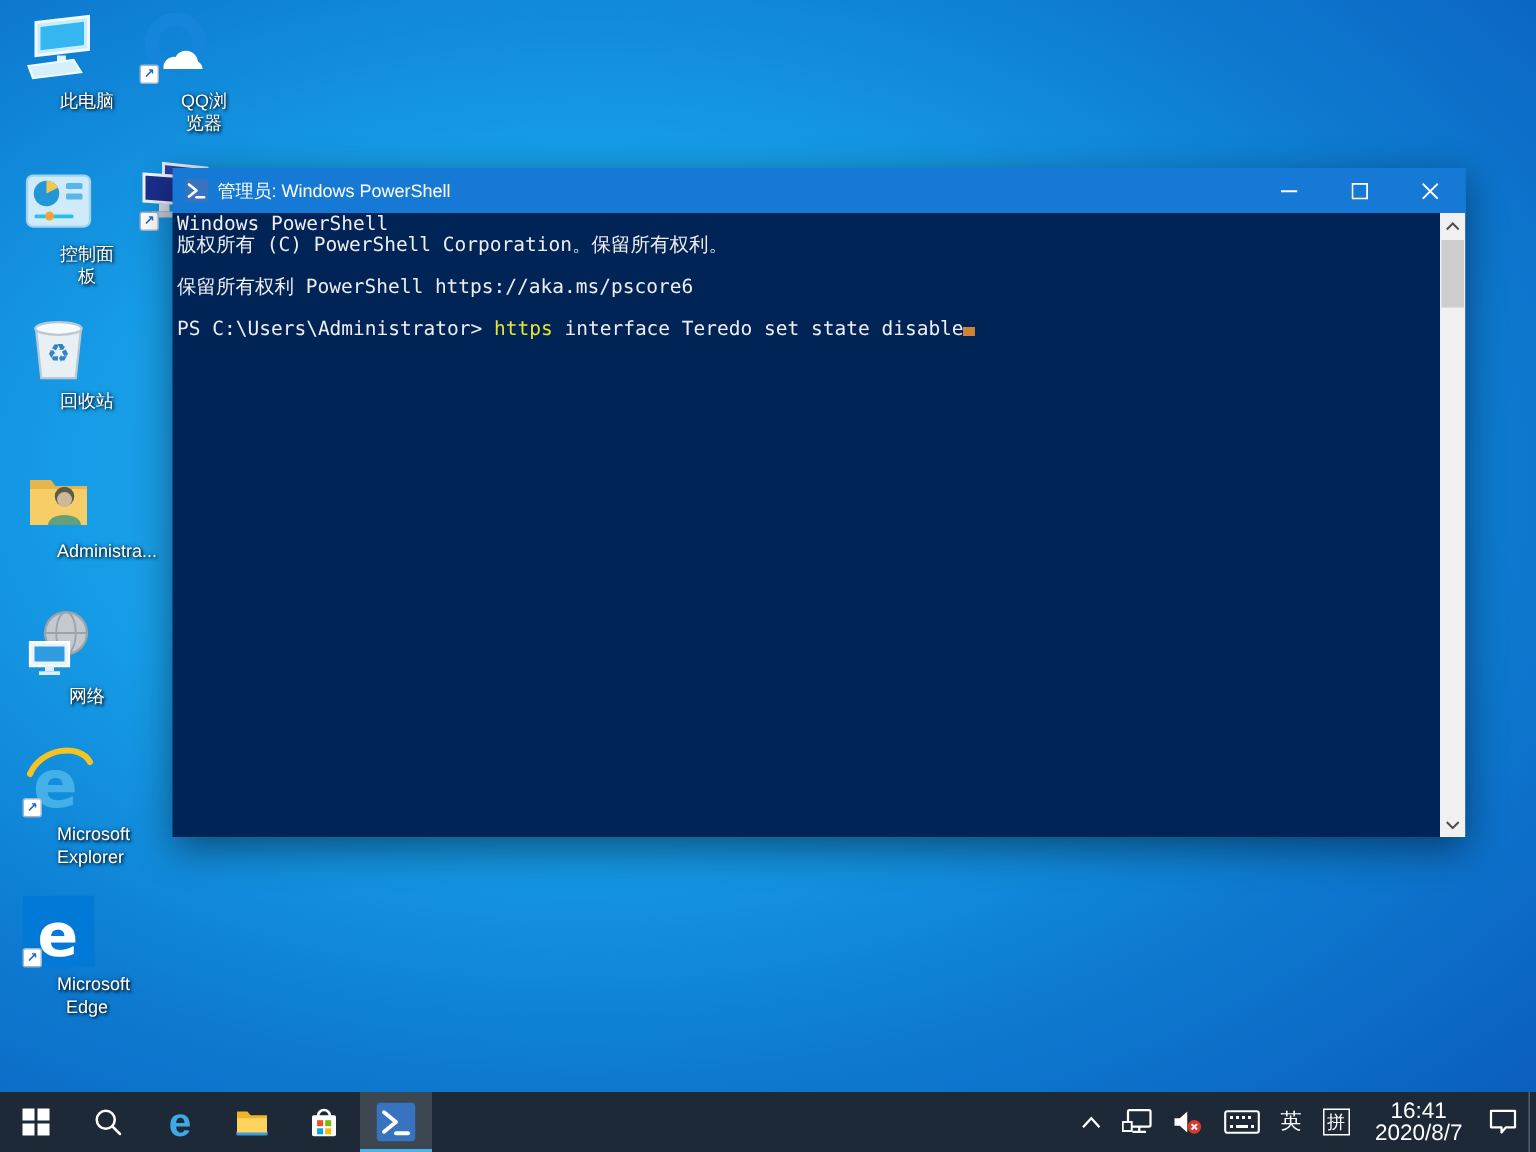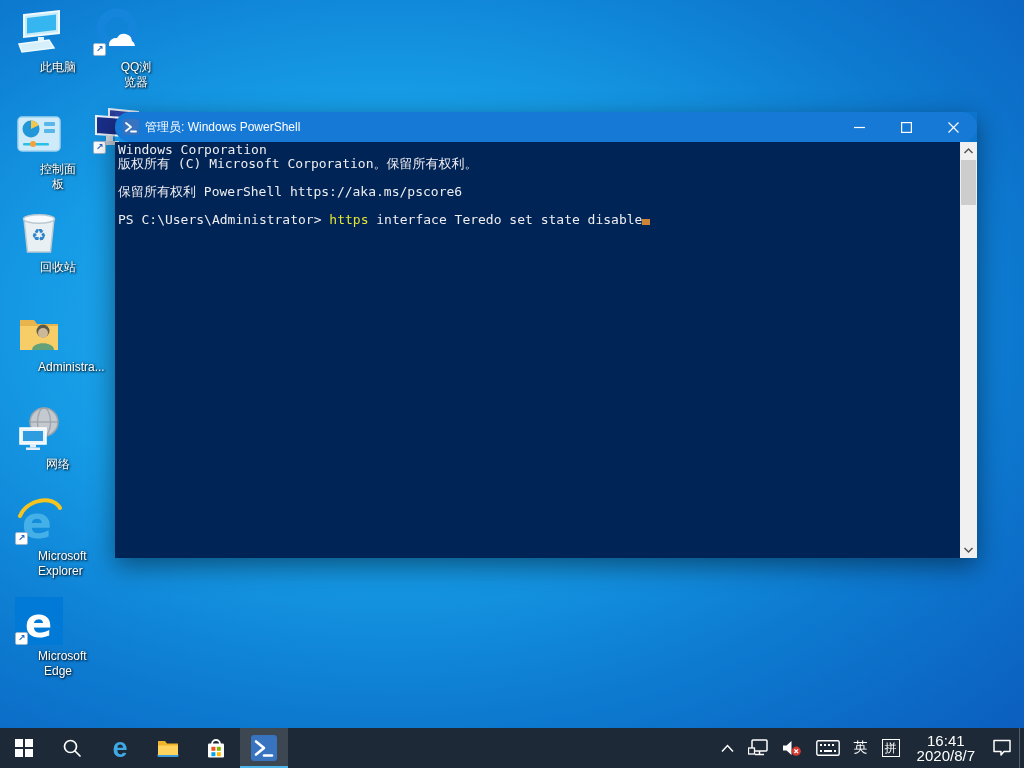--- a/index.html
+++ b/index.html
@@ -28,21 +28,21 @@
     color: #2567c6; font-size: 9px; font-weight: bold; line-height: 11px; text-align: center;
   }
 
   
   .ps-window {
     position: absolute; left: 115px; top: 112px; width: 862px; height: 446px;
     box-shadow: 0 8px 24px rgba(0,0,0,.45);
   }
   .titlebar {
     height: 30px; background: #1779d6; display: flex; align-items: center;
-    color: #fff; font-size: 12px; border-radius: 15px;
+    color: #fff; font-size: 12px;
   }
   .titlebar .app-icon { margin: 0 6px 0 8px; width: 16px; height: 16px; }
   .title-text { flex: 1; white-space: nowrap; }
   .win-controls { display: flex; height: 100%; }
   .win-btn { width: 47px; height: 100%; display: flex; align-items: center; justify-content: center; }
 
   .console {
     position: relative; height: 416px; background: #012456;
     font-family: "DejaVu Sans Mono", "Liberation Mono", monospace;
     font-size: 13px; color: #eeedf0; overflow: hidden;
@@ -232,22 +232,22 @@
         <div class="win-btn">
           <svg width="11" height="11" viewBox="0 0 11 11">
               <path d="M0.5 0.5 L10.5 10.5 M10.5 0.5 L0.5 10.5" stroke="#fff" stroke-width="1.2"></path>
             </svg>
         </div>
       </div>
     </div>
 
     <div class="console">
       <div class="console-text">
-        <div class="term-line">Windows Corporation</div>
-        <div class="term-line">版权所有 (C) Microsoft Corporation。保留所有权利。</div>
+        <div class="term-line">Windows PowerShell</div>
+        <div class="term-line">版权所有 (C) PowerShell Corporation。保留所有权利。</div>
         <div class="term-line"></div>
         <div class="term-line">保留所有权利 PowerShell https://aka.ms/pscore6</div>
         <div class="term-line"></div>
         <div class="term-line"><span>PS C:\Users\Administrator&gt; </span><span class="kw">https</span><span> interface Teredo set state disable</span><span class="cursor"></span></div>
       </div>
 
       <div class="scrollbar">
         <div class="scroll-arrow up">
           <svg width="9" height="6" viewBox="0 0 9 6">
               <polyline points="0.5,5 4.5,1 8.5,5" fill="none" stroke="#505050" stroke-width="1.4"></polyline>

